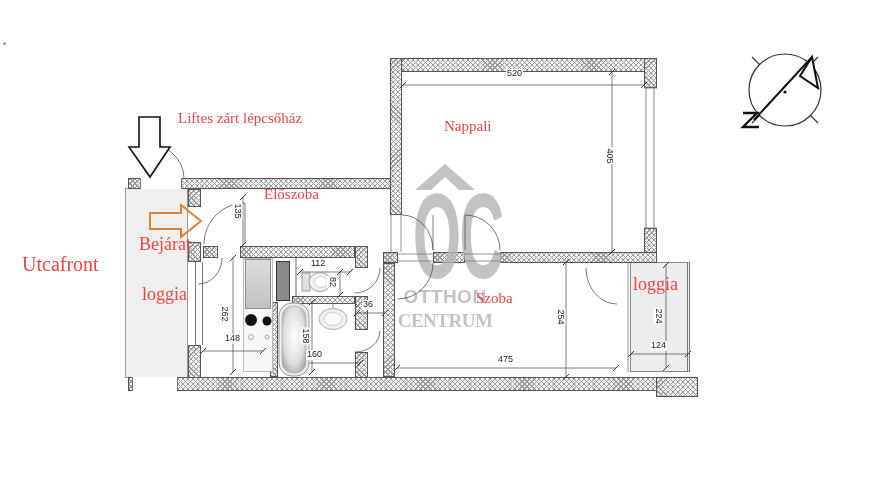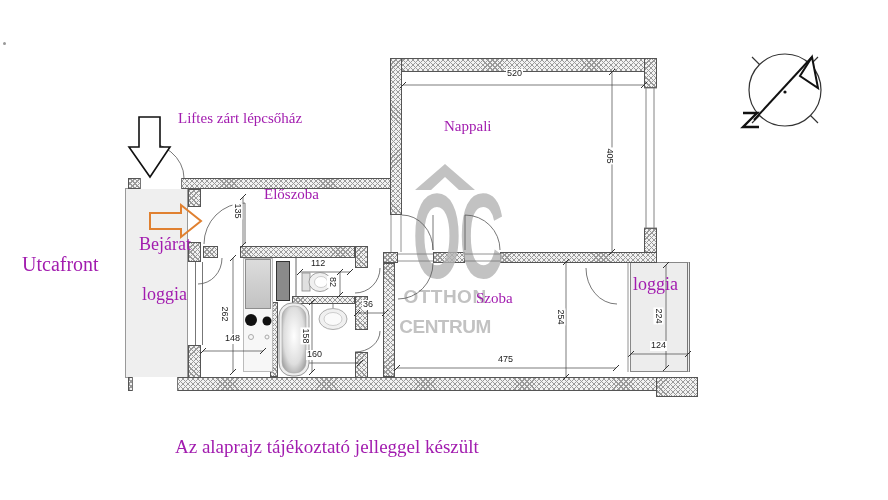--- a/index.html
+++ b/index.html
@@ -13,31 +13,31 @@
     z-index:2;}
   .gapv{position:absolute;background:#fff;border-left:1px solid #777;border-right:1px solid #777;
     box-sizing:border-box;z-index:3;}
   .loggia{position:absolute;background:#efefef;border:1px solid #999;box-sizing:border-box;z-index:1;}
   .loggia.right{background:#ededed;border:1px solid #888;border-right:3px double #777;}
   .fixture{position:absolute;box-sizing:border-box;z-index:3;}
   .counter{background:#f7f7f7;border:1px solid #bbb;}
   .fridge{background:linear-gradient(#dcdcdc,#c2c2c2);border:1px solid #8d8d8d;}
   .shaft{background:#8a8a8a;border:1px solid #333;}
   svg.overlay{position:absolute;left:0;top:0;z-index:6;}
-  .lbl{position:absolute;color:#a21caf;white-space:nowrap;z-index:7;}
+  .lbl{position:absolute;color:#ef4444;white-space:nowrap;z-index:7;}
   .s20{font-size:20px;} .s19{font-size:19px;line-height:1.35;} .s15{font-size:15px;} .s14{font-size:18px;}
   .dim{position:absolute;font-family:"Liberation Sans","DejaVu Sans",sans-serif;font-size:9px;
        color:#222;background:#fff;padding:0 1px;line-height:1.1;white-space:nowrap;z-index:7;}
   .dim.v{transform:rotate(90deg);transform-origin:center;}
   .watermark{position:absolute;left:383px;top:162px;width:124px;text-align:center;color:#b3b3b3;
        opacity:.8;z-index:5;font-family:"Liberation Sans","DejaVu Sans",sans-serif;font-weight:bold;}
   .wm-oc{font-size:120px;line-height:92px;height:94px;transform:scaleX(.52);transform-origin:center top;
        letter-spacing:-4px;}
   .wm-l1{font-size:19px;letter-spacing:.5px;margin-top:2px;}
-  .wm-l2{font-size:19px;letter-spacing:-.5px;margin-top:8px;}
+  .wm-l2{font-size:19px;letter-spacing:-.5px;margin-top:2px;font-family:Liberation Serif, serif;}
   .stray{position:absolute;left:3px;top:42px;width:3px;height:3px;background:#999;border-radius:50%;z-index:1;}
 </style>
 </head>
 <body>
 
 <div id="stage">
 
   <div class="stray"></div>
 
   <div class="loggia" style="left:125px;top:188px;width:63px;height:190px;"></div>
@@ -147,21 +147,20 @@
   </svg>
 
   <div class="lbl s20" style="left:22px;top:253px;">Utcafront</div>
   <div class="lbl s15" style="left:178px;top:110px;">Liftes zárt lépcsőház</div>
   <div class="lbl s15" style="left:252px;top:186px;margin-left:12px;">Előszoba</div>
   <div class="lbl s15" style="left:444px;top:118px;text-align:center;">Nappali</div>
   <div class="lbl s15" style="left:448px;top:290px;margin-left:28px;">Szoba</div>
   <div class="lbl s14" style="left:139px;top:234px;">Bejárat</div>
   <div class="lbl s14" style="left:142px;top:284px;">loggia</div>
   <div class="lbl s14" style="left:633px;top:274px;">loggia</div>
-  <div class="lbl s19" style="left:175px;top:434px;">Az alaprajz tájékoztató jelleggel készült</div>
 
   <div class="dim" style="left:506px;top:69px;">520</div>
   <div class="dim v" style="left:601px;top:151px;">405</div>
   <div class="dim v" style="left:229px;top:206px;">135</div>
   <div class="dim v" style="left:216px;top:309px;">262</div>
   <div class="dim" style="left:224px;top:334px;">148</div>
   <div class="dim" style="left:310px;top:259px;">112</div>
   <div class="dim v" style="left:326px;top:277px;">82</div>
   <div class="dim" style="left:362px;top:300px;">36</div>
   <div class="dim v" style="left:297px;top:331px;">158</div>

